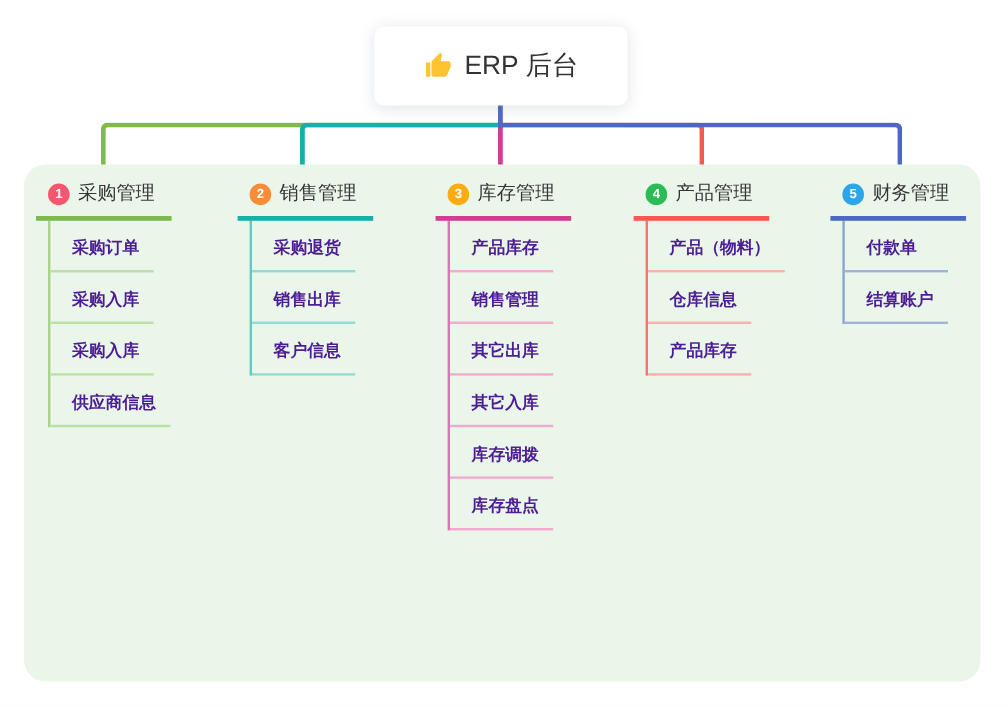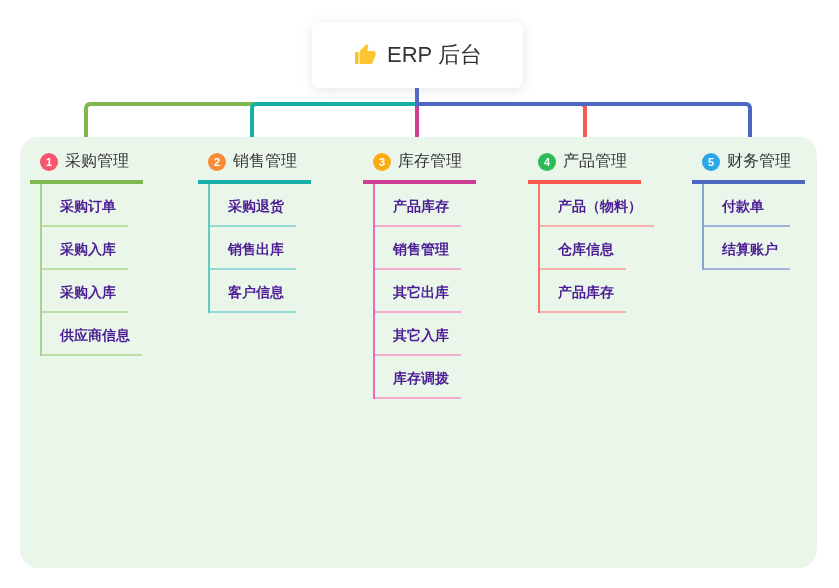--- a/index.html
+++ b/index.html
@@ -114,20 +114,21 @@
     <div class="branch-title">
       <span class="badge">3</span>
       <span>库存管理</span>
     </div>
     <ul class="children">
       <li>产品库存</li>
       <li>销售管理</li>
       <li>其它出库</li>
       <li>其它入库</li>
       <li>库存调拨</li>
+      <li>库存盘点</li>
     </ul>
   </div>
 
   <div class="branch" style="left: 508px; --c: #f75850; --mid: #f4776f; --light: #f8b1ad; --badge: #2dbb55;">
     <div class="branch-title">
       <span class="badge">4</span>
       <span>产品管理</span>
     </div>
     <ul class="children">
       <li>产品（物料）</li>

